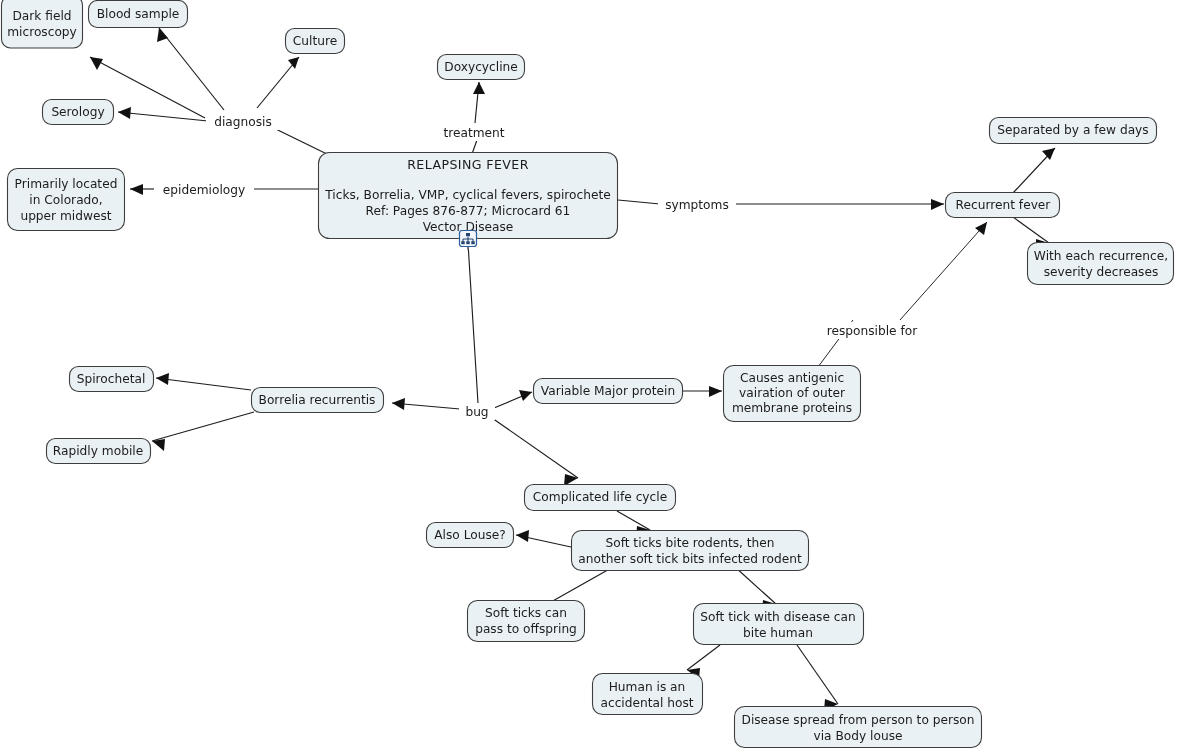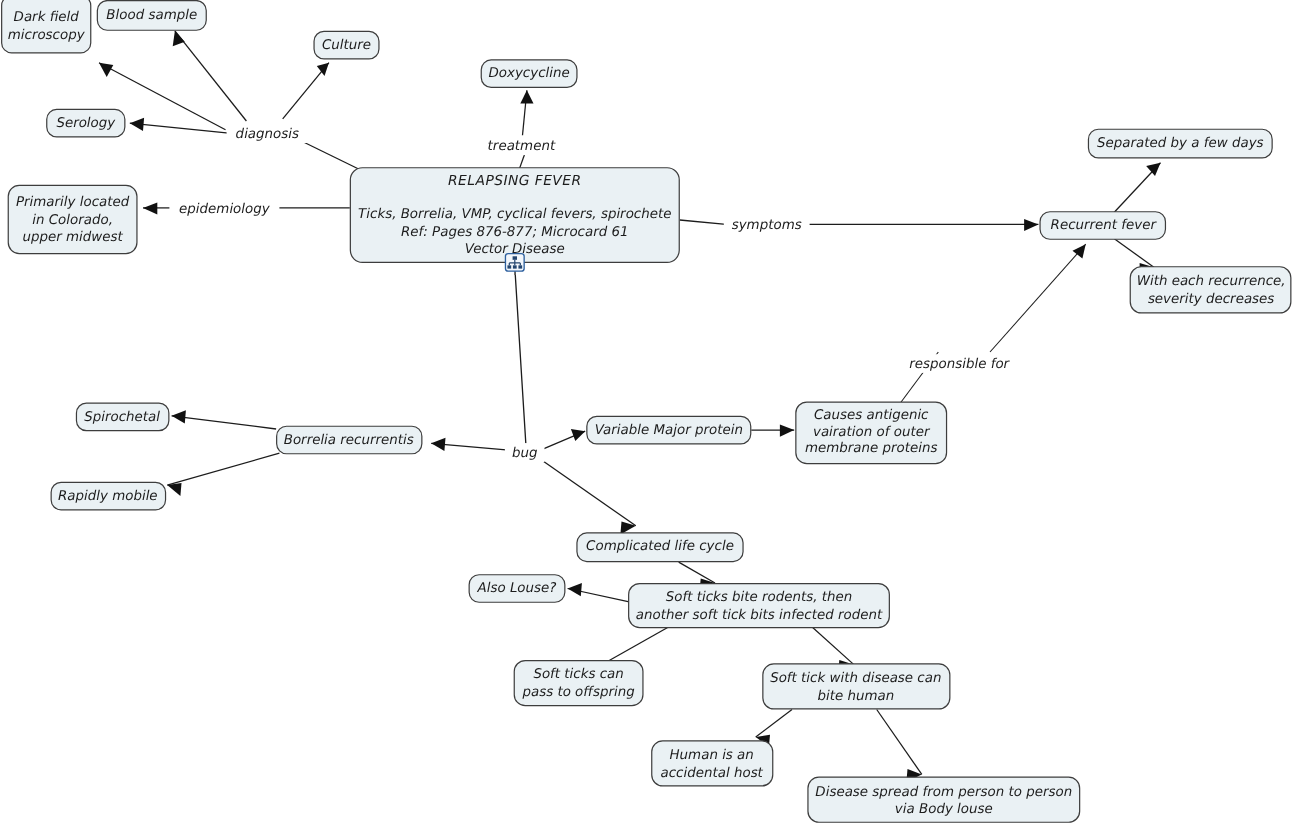--- a/index.html
+++ b/index.html
@@ -12,21 +12,20 @@
     font-family: "DejaVu Sans", sans-serif;
     width: 1179px;
     height: 752px;
     overflow: hidden;
   }
   #map-root {
     position: relative;
     width: 1179px;
     height: 752px;
     background: #ffffff;
-    font-style: italic;
   }
   svg.layer {
     position: absolute;
     left: 0;
     top: 0;
     width: 1179px;
     height: 752px;
     overflow: visible;
   }
   .node-rect {

